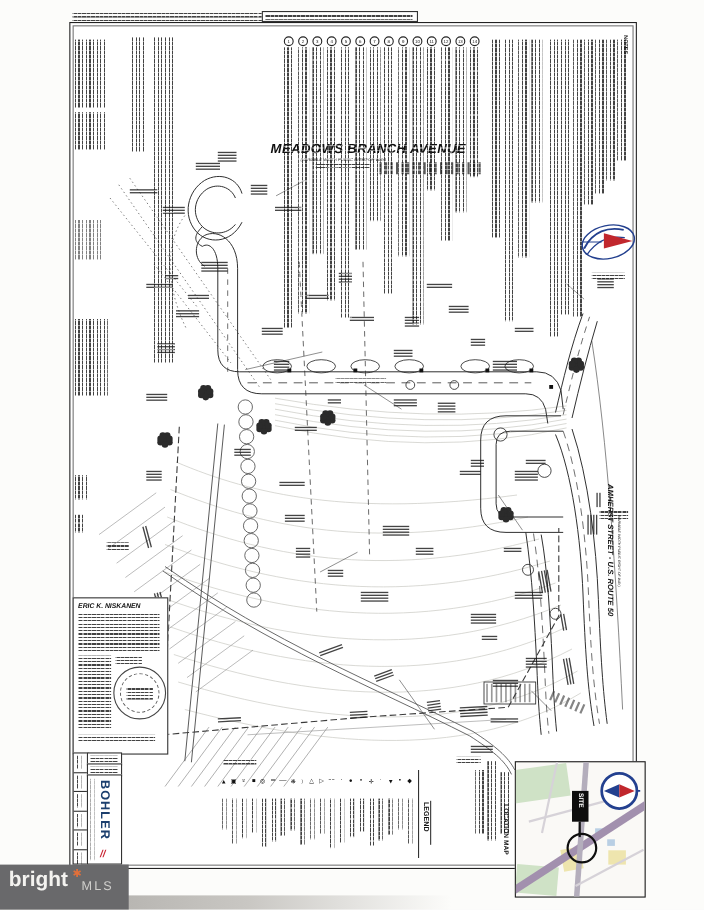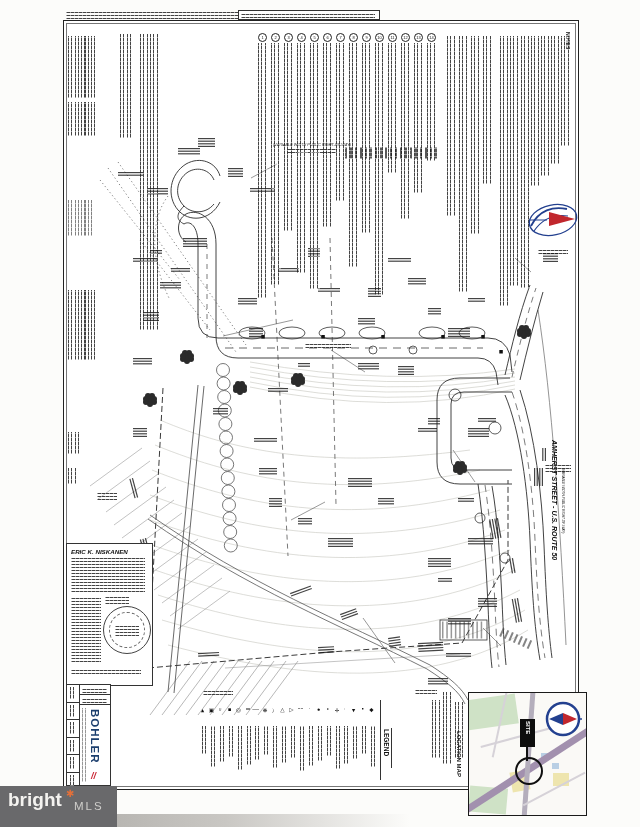--- a/index.html
+++ b/index.html
@@ -444,20 +444,21 @@
   <div class="abs vtx" style="left:68px;top:36px;width:28px;height:62px;z-index:3;"></div>
   <div class="abs vtx" style="left:68px;top:102px;width:28px;height:34px;z-index:3;"></div>
   <div class="abs vtx" style="left:68px;top:200px;width:26px;height:36px;z-index:3;opacity:.55;"></div>
   <div class="abs vtx" style="left:68px;top:290px;width:30px;height:70px;z-index:3;"></div>
   <div class="abs vtx" style="left:120px;top:34px;width:13px;height:104px;z-index:3;"></div>
   <div class="abs vtx" style="left:140px;top:34px;width:18px;height:296px;z-index:3;"></div>
   <div class="abs vtx" style="left:68px;top:432px;width:12px;height:22px;z-index:3;"></div>
   <div class="abs vtx" style="left:68px;top:468px;width:10px;height:16px;z-index:3;"></div>
   <div class="abs htx" style="left:97px;top:493px;width:20px;height:7px;z-index:3;"></div>
 
+  <div class="abs street-big" style="left:246px;top:128px;font-size:12px;letter-spacing:.3px;z-index:3;">MEADOWS BRANCH AVENUE</div>
   <div class="abs tinyital" style="left:266px;top:143px;width:92px;font-size:3.8px;text-align:center;z-index:3;">(VARIABLE WIDTH PUBLIC RIGHT-OF-WAY)</div>
   <div class="abs htx" style="left:287px;top:149px;width:50px;height:3.5px;z-index:3;"></div>
 
   <div class="abs vtext street-big" style="left:551px;top:440px;height:152px;font-size:7px;z-index:3;">AMHERST STREET - U.S. ROUTE 50</div>
   <div class="abs vtext tinyital" style="left:561px;top:468px;height:76px;font-size:3.2px;z-index:3;">(VARIABLE WIDTH PUBLIC RIGHT-OF-WAY)</div>
 
   <div class="abs htx" style="left:305px;top:344px;width:46px;height:4px;z-index:3;background-color:#fff;"></div>
 
   <div class="abs vtext" style="left:565px;top:32px;height:22px;font-size:5px;font-weight:bold;color:#111;z-index:3;">NOTES</div>
   <div id="notes-layer" class="abs" style="left:0;top:0;width:640px;height:827px;z-index:3;pointer-events:none;">

